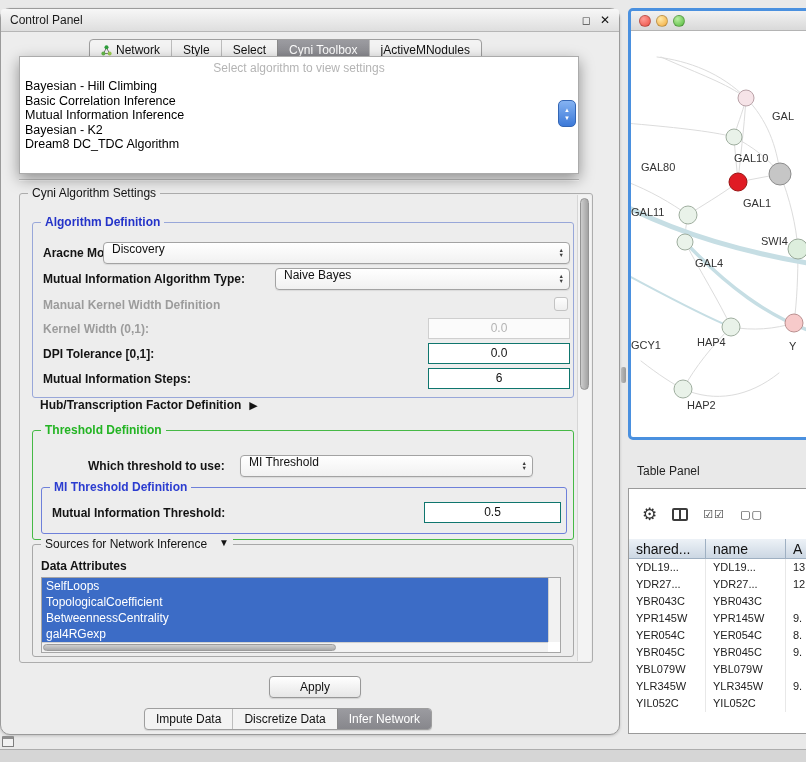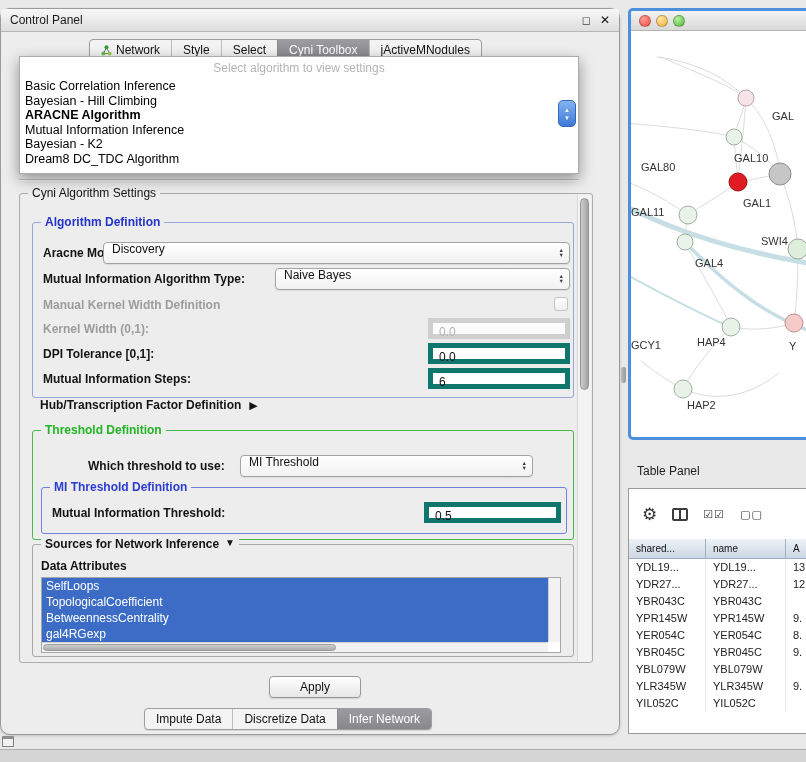--- a/index.html
+++ b/index.html
@@ -31,29 +31,29 @@
 .v-scroll{position:absolute;right:1px;top:1px;bottom:1px;width:14px;background:#f3f3f3;border-left:1px solid #d6d6d6;border-radius:0 3px 3px 0}
 .v-thumb{position:absolute;left:2px;top:3px;width:9px;height:192px;background:linear-gradient(90deg,#cdcdcd,#a3a3a3);border:1px solid #949494;border-radius:5px}
 
 .algdef-group{position:absolute;left:12px;top:28px;width:542px;height:176px;border:1px solid #98a7d9;border-radius:3px}
 .algdef-group>.group-title{color:#2433c9;font-weight:bold}
 .threshold-group{position:absolute;left:12px;top:236px;width:542px;height:110px;border:1px solid #46b946;border-radius:3px}
 .threshold-group>.group-title{color:#23b423;font-weight:bold}
 .mi-sub{position:absolute;left:8px;top:56px;width:526px;height:47px;border:1px solid #6e80da;border-radius:3px}
 .mi-sub>.group-title{color:#2b3cd0;font-weight:bold}
 .sources-group{position:absolute;left:12px;top:350px;width:542px;height:113px;border:1px solid #a8a8a8;border-radius:3px}
-.sources-title{display:flex;gap:6px;font-weight:bold}
+.sources-title{display:flex;gap:12px;font-weight:normal}
 .tri{font-size:10px;color:#141414}
 
 .combo{position:absolute;height:22px;background:linear-gradient(#ffffff,#f1f1f1);border:1px solid #a3a3a3;border-radius:4px;font-size:12px;display:flex;align-items:center;padding:0 20px 9px 8px;box-shadow:0 1px 1px rgba(0,0,0,.08)}
 .combo-text{color:#111;white-space:nowrap}
 .combo-arrows{position:absolute;right:5px;top:50%;transform:translateY(-50%);display:flex;flex-direction:column;align-items:center;font-size:5.5px;line-height:5px;color:#3c3c3c;font-style:normal}
 .combo-arrows i{font-style:normal}
 
-.field{position:absolute;height:21px;background:#fff;border:5px solid #0f766e;font-size:12px;text-align:left;padding:0 6px;line-height:19px;color:#111}
+.field{position:absolute;height:21px;background:#fff;border:1px solid #0f766e;font-size:12px;text-align:center;padding:0 6px;line-height:19px;color:#111}
 .field.disabled{background:#fbfbfb;border-color:#cfcfcf;color:#b4b4b4}
 .checkbox{position:absolute;width:14px;height:14px;border:1px solid #c3c3c3;border-radius:3px;background:linear-gradient(#fdfdfd,#efefef)}
 
 .hub-row{position:absolute;left:20px;top:204px;font-size:12px;font-weight:bold;color:#141414;display:flex;align-items:center;gap:8px}
 .hub-arrow{font-size:11px}
 
 .attr-list{position:absolute;left:8px;top:32px;width:520px;height:76px;background:#fff;border:1px solid #a6a6a6;overflow:hidden}
 .attr-items{position:absolute;left:0;top:0;right:12px}
 .attr-item{height:16px;line-height:16px;font-size:12px;padding-left:4px;color:#fff;background:#3c6cc6;white-space:nowrap}
 .attr-vtrack{position:absolute;right:0;top:0;bottom:10px;width:12px;background:#f2f2f2;border-left:1px solid #cfcfcf}
@@ -81,21 +81,21 @@
 
 
 .table-panel-label{position:absolute;left:637px;top:464px;font-size:12px;color:#222}
 .table-window{position:absolute;left:628px;top:488px;width:190px;height:246px;background:#fff;border:1px solid #9a9a9a;overflow:hidden}
 .tbl-toolbar{height:50px;display:flex;align-items:center;gap:15px;padding-left:13px;background:#fff}
 .gear{font-size:17px;color:#333}
 .col-icon{width:16px;height:13px;border:2px solid #3c3c3c;border-radius:2px;position:relative}
 .col-icon::before{content:"";position:absolute;left:5px;top:-1px;bottom:-1px;width:2px;background:#3c3c3c}
 .chk{font-size:11px;color:#333;letter-spacing:1px}
 .tbl-head,.tbl-row{display:grid;grid-template-columns:77px 80px 1fr}
-.th{height:20px;background:linear-gradient(#edf2f7,#ccd7e3);border-right:1px solid #9fb0c2;border-bottom:1px solid #9fb0c2;font-size:10px;line-height:20px;padding-left:7px;color:#111;white-space:nowrap;overflow:hidden}
+.th{height:20px;background:linear-gradient(#edf2f7,#ccd7e3);border-right:1px solid #9fb0c2;border-bottom:1px solid #9fb0c2;font-size:14px;line-height:20px;padding-left:7px;color:#111;white-space:nowrap;overflow:hidden}
 .td{height:17px;font-size:11px;line-height:17px;padding-left:7px;border-right:1px solid #e8e8e8;color:#222;white-space:nowrap;overflow:hidden}
 
 
 .mini-icon{position:absolute;left:2px;top:736px;width:12px;height:11px;border:1px solid #7e7e7e;border-top:3px solid #8e8e8e;background:#f2f2f2;border-radius:1px}
 .bottom-strip{position:absolute;left:0;top:749px;width:806px;height:13px;background:#d6d6d6;border-top:1px solid #adadad}
 .divider-handle{position:absolute;left:621px;top:367px;width:5px;height:16px;background:linear-gradient(90deg,#bbb,#999);border-radius:2px}
 </style>
 </head>
 <body>
 
@@ -234,23 +234,22 @@
           <span>Discretize Data</span>
         </div>
         <div class="tab sel">
           <span>Infer Network</span>
         </div>
       </nav>
 
     <div class="algo-menu">
       <div class="menu-placeholder">Select algorithm to view settings</div>
       <div id="algo-menu-items">
+          <div class="menu-item">Bayesian - Hill Climbing</div>
           <div class="menu-item">Basic Correlation Inference</div>
-          <div class="menu-item">Bayesian - Hill Climbing</div>
-          <div class="menu-item sel">ARACNE Algorithm</div>
           <div class="menu-item">Mutual Information Inference</div>
           <div class="menu-item">Bayesian - K2</div>
           <div class="menu-item">Dream8 DC_TDC Algorithm</div>
         </div>
       <div class="menu-stepper">
           <i>▲</i>
           <i>▼</i>
         </div>
     </div>
   </section>

